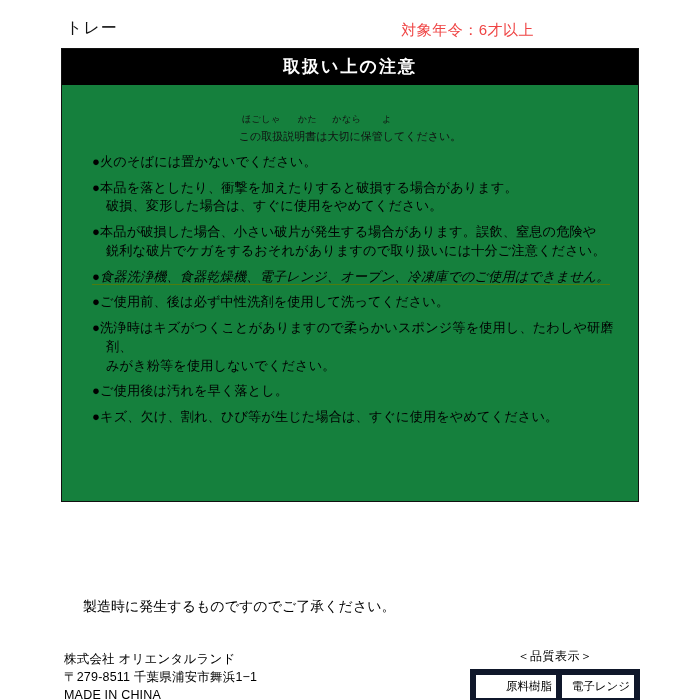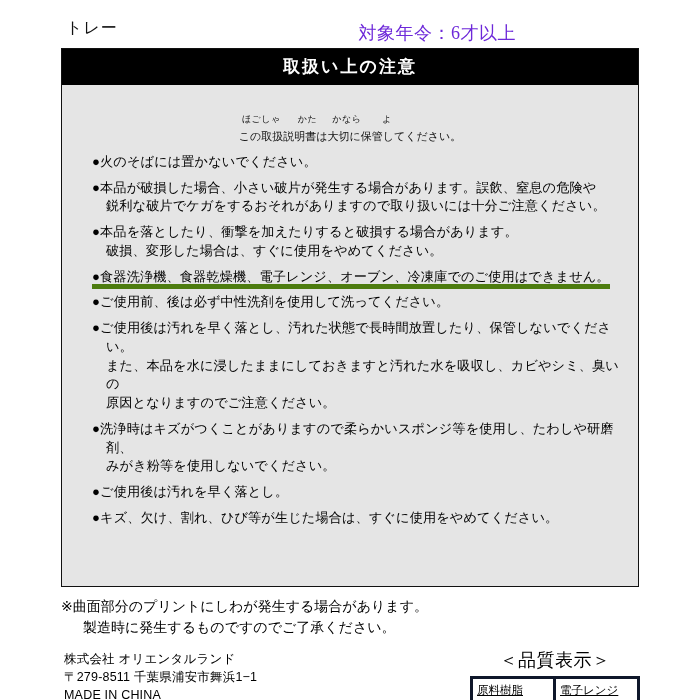--- a/index.html
+++ b/index.html
@@ -22,48 +22,47 @@
     height: 700px;
     box-sizing: border-box;
   }
   
   .top-row {
     position: absolute;
     left: 0;
     top: 18px;
     width: 596px;
     height: 26px;
-    font-family: Liberation Serif, serif;
   }
   .product-label {
     position: absolute;
     left: 66px;
     top: 0;
     font-size: 16px;
     letter-spacing: 1px;
     color: #111;
   }
   .age-label {
     position: absolute;
-    right: 80px;
+    right: 62px;
     top: 3px;
-    font-size: 18px;
-    color: #6d28d9;
+    font-size: 15px;
+    color: #ef4444;
     letter-spacing: 0.5px;
   }
   
   .notice-box {
     position: absolute;
     left: 61px;
     top: 48px;
     width: 578px;
-    height: 539px;
+    height: 454px;
     border: 1px solid #111;
     box-sizing: border-box;
-    background: #e5e5e5;
+    background: #15803d;
   }
   .notice-title-bar {
     background: #000000;
     color: #ffffff;
     text-align: center;
     font-size: 17px;
     font-weight: bold;
     letter-spacing: 2px;
     padding: 6px 0 7px 0;
     margin: 0;
@@ -112,22 +111,23 @@
     padding-left: 14px;
     letter-spacing: 0.1px;
   }
   .bullets li .cont {
     display: block;
     text-indent: 0;
     padding-left: 0;
     margin-left: 0;
   }
   .underline {
-    border-bottom: 5px solid #4d7c0f;
+    border-bottom: 1px solid #4d7c0f;
     display: inline;
+    font-style: italic;
   }
   .note-block {
     position: absolute;
     left: 61px;
     top: 596px;
     width: 580px;
     font-size: 14px;
     line-height: 1.5;
     color: #000;
   }
@@ -148,36 +148,35 @@
     color: #000;
     letter-spacing: 0.2px;
   }
   .quality {
     position: absolute;
     left: 470px;
     top: -2px;
     width: 170px;
   }
   .quality-title {
-    font-size: 18px;
+    font-size: 12px;
     text-align: center;
     margin-bottom: 4px;
     letter-spacing: 0.5px;
   }
   table.qtable {
     border-collapse: collapse;
     width: 170px;
     font-size: 11.5px;
   }
   table.qtable td {
-    border: 3px solid #0f172a;
+    border: 6px solid #0f172a;
     padding: 3px 4px;
-    text-align: left;
+    text-align: right;
     height: 17px;
-    text-decoration: underline;
   }
   table.qtable td.k { width: 72px; }
 </style>
 </head>
 <body>
 
 <div class="page">
 
   <div class="top-row">
     <div class="product-label">トレー</div>
@@ -195,54 +194,48 @@
         <span class="rb4">よ</span>
       </div>
 
       <div class="keep-line">この取扱説明書は大切に保管してください。</div>
 
       <ul class="bullets">
         <li>
           <span>●火のそばには置かないでください。</span>
         </li>
         <li>
+          <span>●本品を落としたり、衝撃を加えたりすると破損する場合があります。</span>
+          <span class="cont">破損、変形した場合は、すぐに使用をやめてください。</span>
+        </li>
+        <li>
           <span>●本品が破損した場合、小さい破片が発生する場合があります。誤飲、窒息の危険や</span>
           <span class="cont">鋭利な破片でケガをするおそれがありますので取り扱いには十分ご注意ください。</span>
         </li>
         <li>
-          <span>●本品を落としたり、衝撃を加えたりすると破損する場合があります。</span>
-          <span class="cont">破損、変形した場合は、すぐに使用をやめてください。</span>
-        </li>
-        <li>
           <span class="underline">●食器洗浄機、食器乾燥機、電子レンジ、オーブン、冷凍庫でのご使用はできません。</span>
         </li>
         <li>
           <span>●ご使用前、後は必ず中性洗剤を使用して洗ってください。</span>
-        </li>
-        <li>
-          <span>●ご使用後は汚れを早く落とし、汚れた状態で長時間放置したり、保管しないでください。</span>
-          <span class="cont">また、本品を水に浸したままにしておきますと汚れた水を吸収し、カビやシミ、臭いの</span>
-          <span class="cont">原因となりますのでご注意ください。</span>
         </li>
         <li>
           <span>●洗浄時はキズがつくことがありますので柔らかいスポンジ等を使用し、たわしや研磨剤、</span>
           <span class="cont">みがき粉等を使用しないでください。</span>
         </li>
         <li>
           <span>●ご使用後は汚れを早く落とし。</span>
         </li>
         <li>
           <span>●キズ、欠け、割れ、ひび等が生じた場合は、すぐに使用をやめてください。</span>
         </li>
       </ul>
     </div>
   </div>
 
   <div class="note-block">
-    <span>※曲面部分のプリントにしわが発生する場合があります。</span>
     <span class="l2">製造時に発生するものですのでご了承ください。</span>
   </div>
 
   <div class="footer">
     <div class="company">
       <div>株式会社 オリエンタルランド</div>
       <div>〒279-8511 千葉県浦安市舞浜1−1</div>
       <div>MADE IN CHINA</div>
 
     </div>

